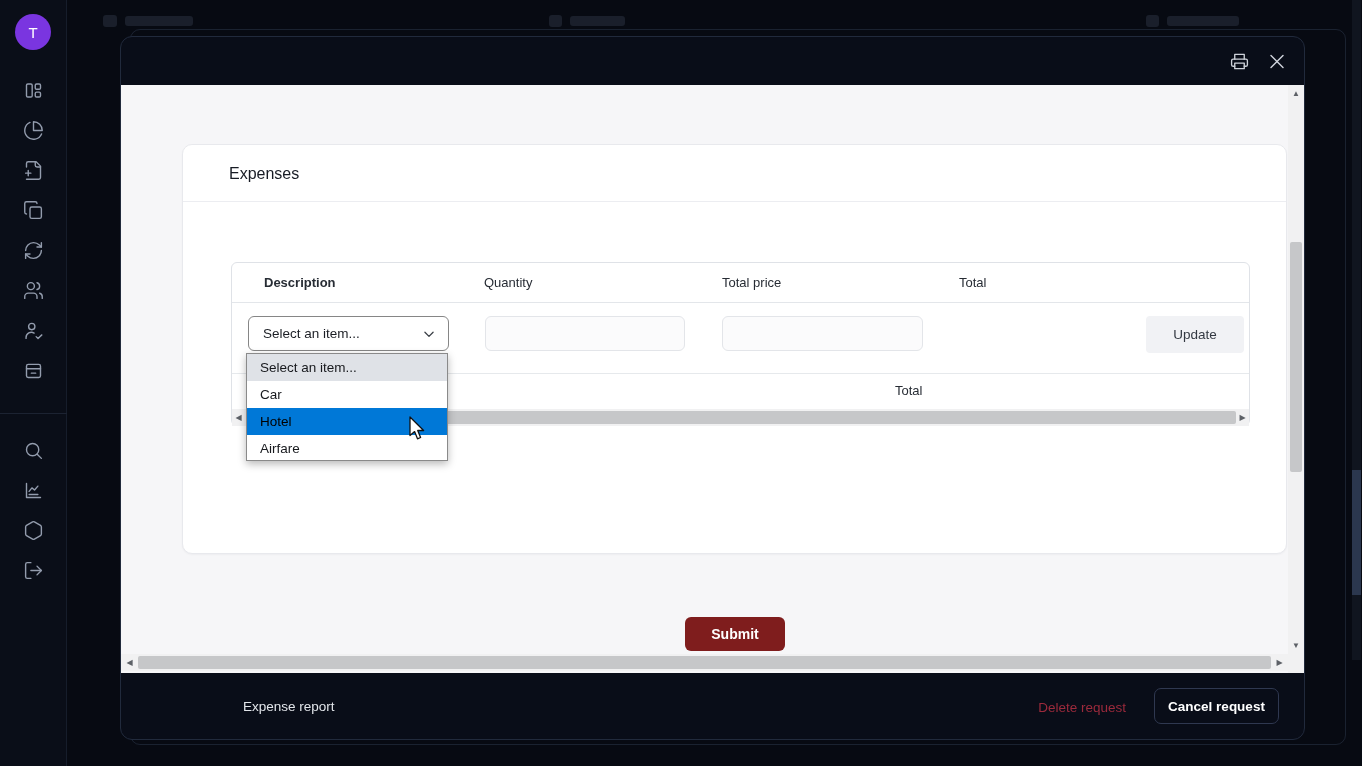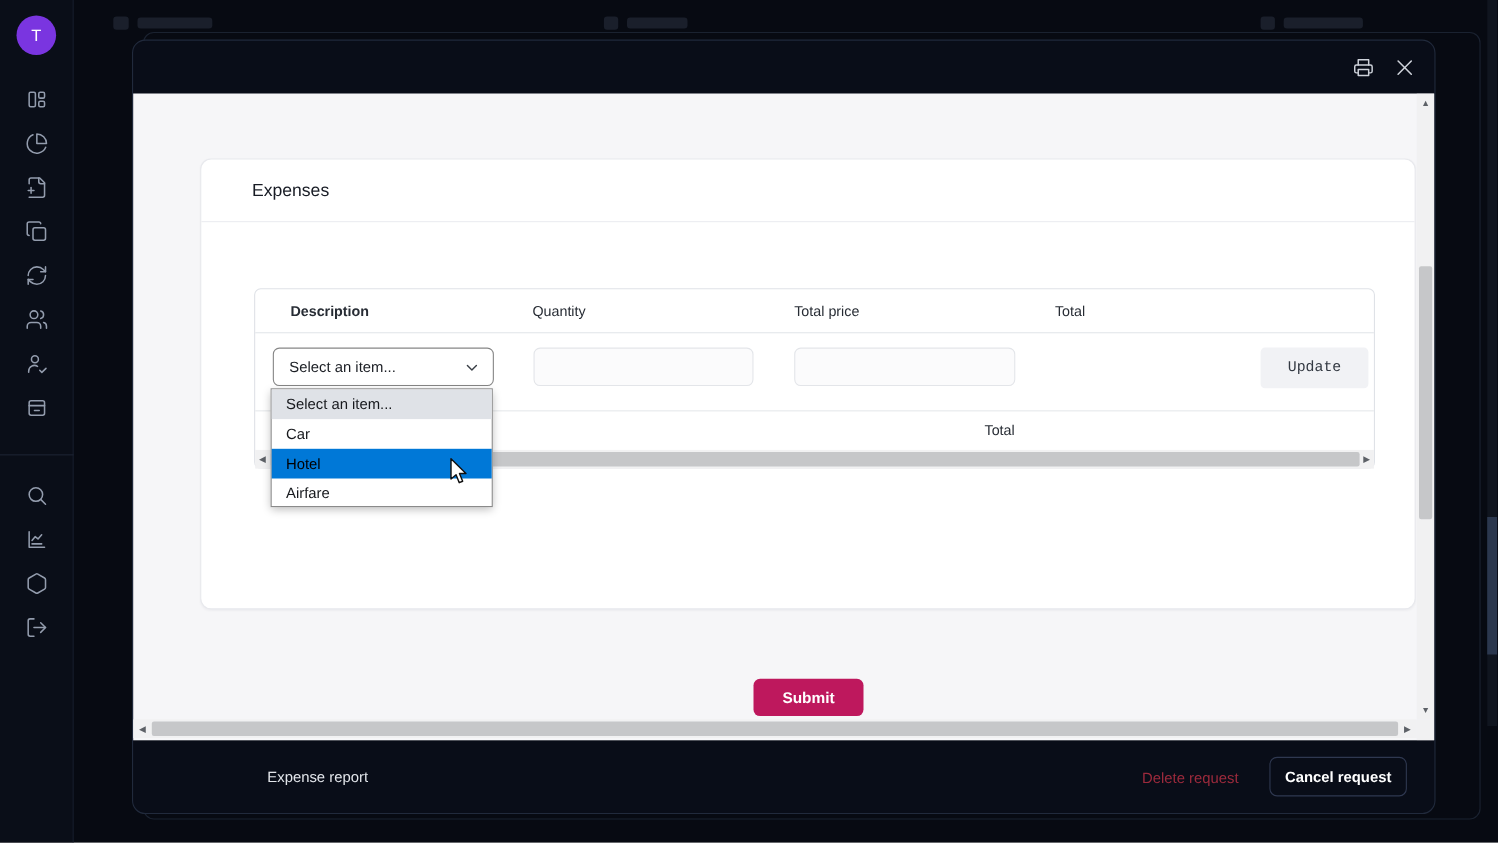--- a/index.html
+++ b/index.html
@@ -79,21 +79,21 @@
   }
   .select-box .sel-text { font-size:13.5px; color:#1b1e24; }
   .select-box svg { width:14px; height:14px; color:#3a3f46; }
 
   .cell-input {
     top:53px; height:35px; background:#fbfbfc; border:1px solid #e3e5e9;
     border-radius:6px; font-family:inherit; font-size:13.5px; padding:0 10px; color:#1b1e24; outline:none;
   }
   .update-btn {
     left:914px; top:53px; width:98px; height:37px; background:#f1f2f5;
-    border:none; border-radius:4px; font-family:Liberation Mono, monospace; font-size:13.5px; color:#333942; cursor:pointer;
+    border:none; border-radius:4px; font-family:Liberation Sans, sans-serif; font-size:13.5px; color:#333942; cursor:pointer;
   }
 
   
   .sb-track { background:#f1f1f2; }
   .sb-thumb { background:#c6c7c9; }
   .sb-arrow {
     color:#5d6167; font-size:8px; line-height:1; display:flex;
     align-items:center; justify-content:center;
   }
   .table-hscroll { left:0px; top:146px; width:1017px; height:17px; }
@@ -104,21 +104,21 @@
   
   .dropdown {
     left:125px; top:268px; width:202px; height:108px; background:#ffffff;
     border:1px solid #8a8a8a; box-shadow:0 3px 8px rgba(0,0,0,0.28); z-index:9;
   }
   .dd-item { width:100%; height:27px; line-height:27px; font-size:13.5px; padding-left:13px; color:#17191d; cursor:default; }
   .dd-item.selected { background:#dfe2e7; }
   .dd-item.highlight { background:#0078d7; color:#000000; }
 
   .submit-btn {
-    left:564px; top:532px; width:100px; height:34px; background:#be185d;
+    left:564px; top:532px; width:100px; height:34px; background:#7f1d1d;
     border:none; border-radius:6px; color:#ffffff; font-family:inherit;
     font-size:14px; font-weight:700; cursor:pointer;
   }
 
   
   .modal-footer { left:0; top:636px; width:100%; height:68px; }
   .footer-title { left:80px; top:26px; font-size:13.5px; color:#e2e5ea;margin-left:42px; }
   .delete-link { right:178px; top:27px; font-size:13.5px; color:#9c2a3c; cursor:pointer; }
   .cancel-btn {
     right:25px; top:15px; width:125px; height:36px; background:transparent;

